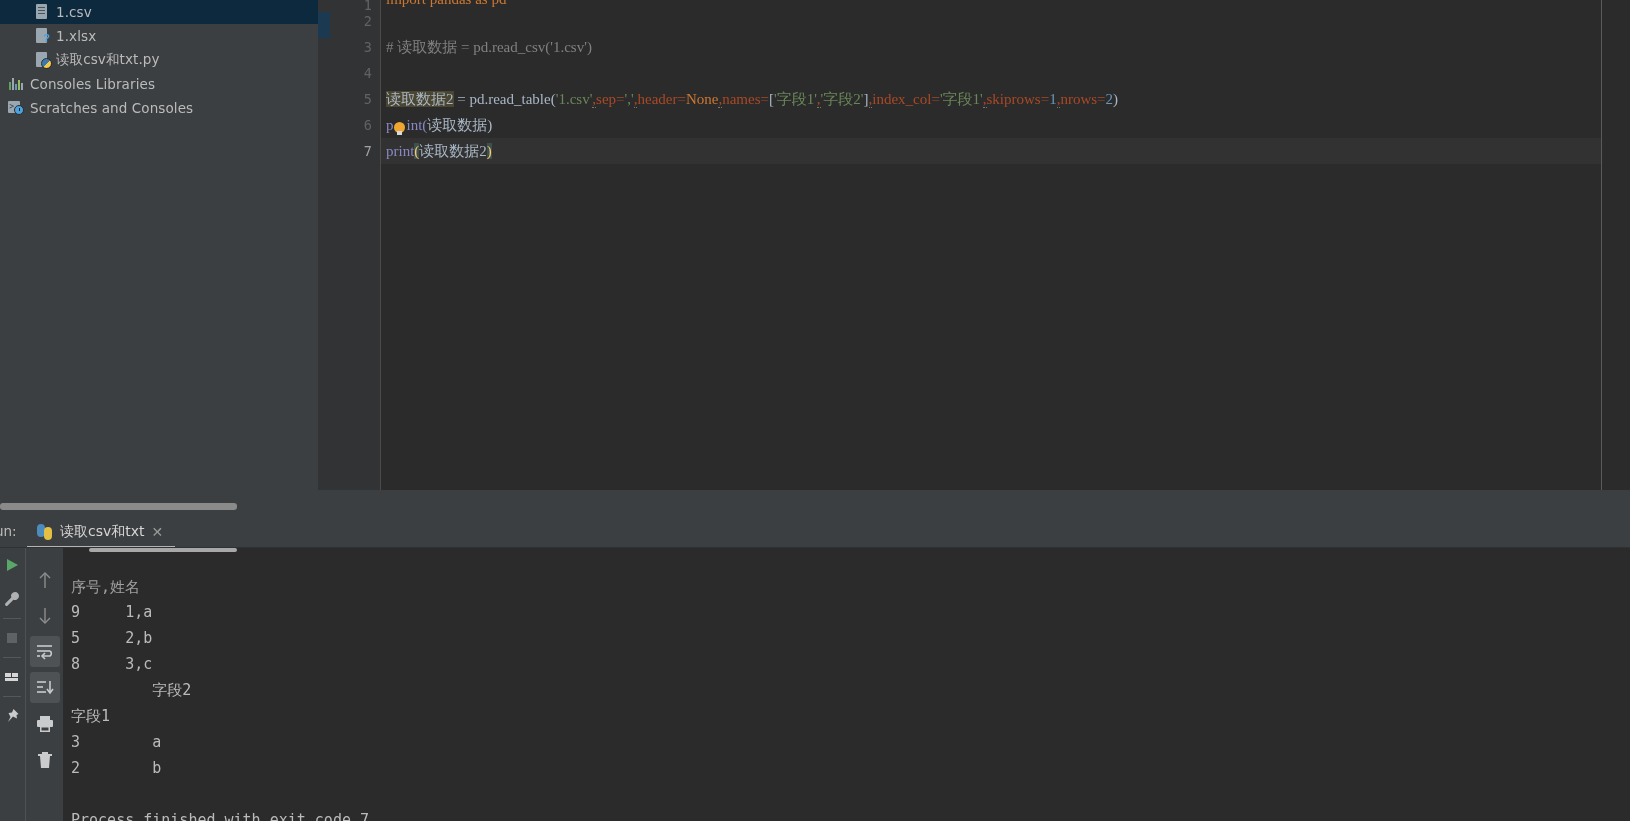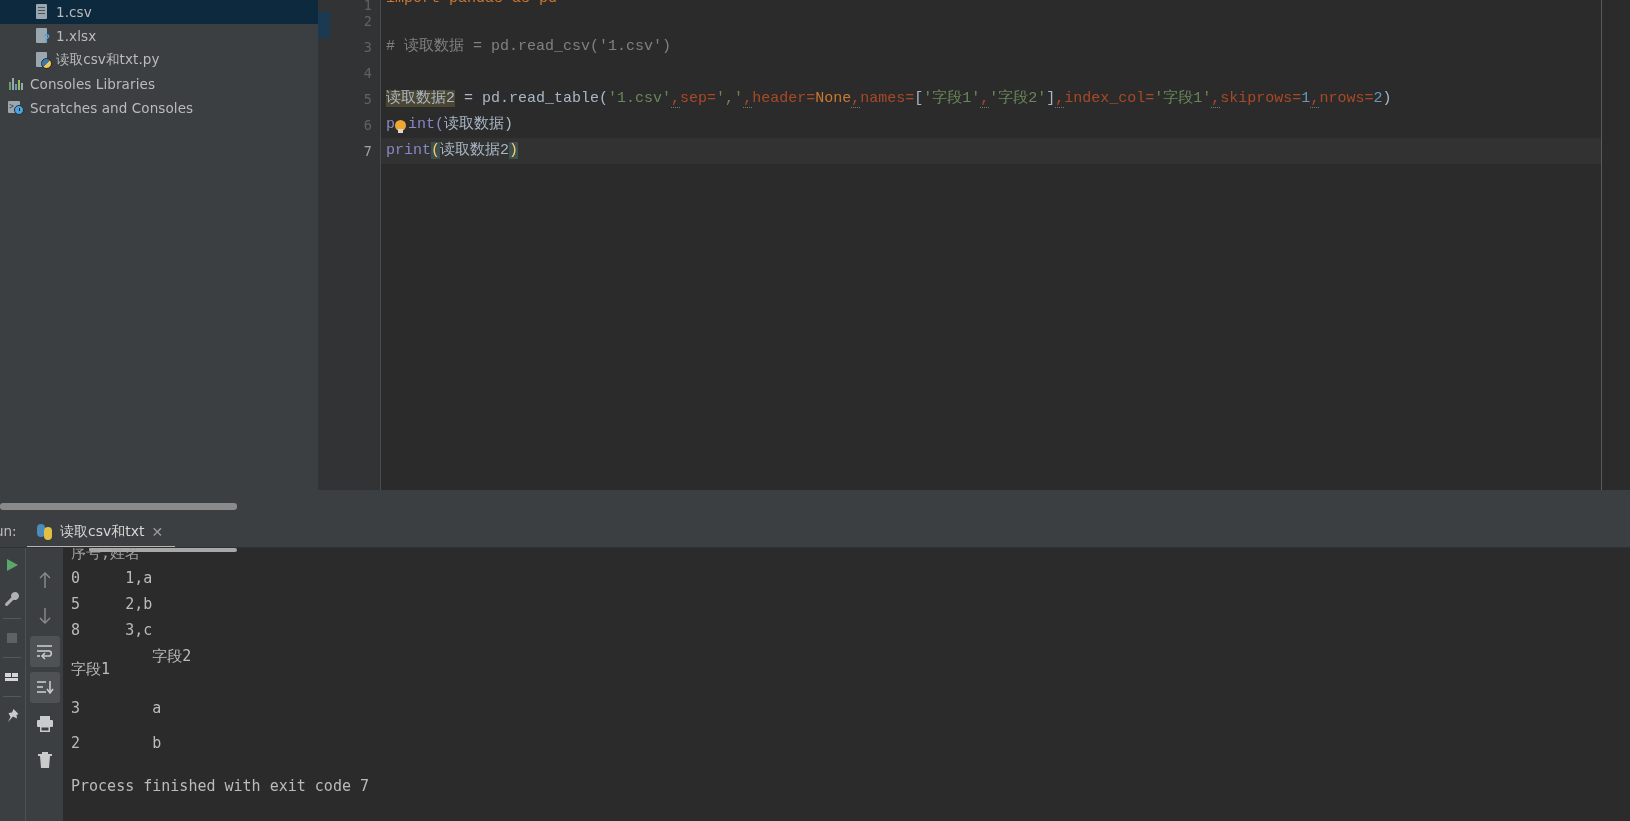--- a/index.html
+++ b/index.html
@@ -138,21 +138,21 @@
     position: absolute; left: 62px; top: 0;
     width: 1539px; height: 490px;
     background: #2b2b2b;
     border-left: 1px solid #4b4b4b;
     overflow: hidden;
   }
   .cline {
     position: absolute; left: 5px;
     height: 26px; line-height: 26px;
     white-space: pre;
-    font-family: Liberation Mono, monospace;
+    font-family: Liberation Serif, serif;
     font-size: 15px;
     color: #a9b7c6;
   }
   .cline.caretline {
     left: 0; width: 1539px; padding-left: 5px;
     background: #323232;
   }
   .k { color: #cc7832; }      
   .s { color: #6a8759; }      
   .n { color: #6897bb; }     
@@ -282,21 +282,21 @@
   #console-hscroll {
     position: absolute; left: 26px; top: 0px;
     width: 148px; height: 4px; background: #a8a8a8; border-radius: 2px;
   }
   .oline {
     position: absolute; left: 8px;
     font-family: "DejaVu Sans Mono", monospace;
     font-size: 15px;
     color: #bbbbbb;
     white-space: pre;
-    height: 26px; line-height: 26px;
+    height: 26px; line-height: 26px; margin-top: 34px;
   }
   .oline.clip { color: #a0a0a0; }
 </style>
 </head>
 <body>
 
 <div id="root">
 
   <div id="top-area">
 
@@ -489,24 +489,24 @@
           <rect x="7" y="1" width="6" height="2" fill="#c9cbcd"></rect>
           <rect x="3" y="3" width="14" height="2" fill="#c9cbcd"></rect>
           <path d="M5 5 h10 l-1 12 H6 z" fill="#c9cbcd"></path>
         </svg>
       </div>
     </div>
 
     <div id="console">
       <div id="console-hscroll"></div>
       <div class="oline clip" style="top:-8px">序号,姓名</div>
-      <div class="oline" style="top:17px">0     1,a</div>
+      <div class="oline" style="top:17px">9     1,a</div>
       <div class="oline" style="top:43px">5     2,b</div>
       <div class="oline" style="top:69px">8     3,c</div>
       <div class="oline" style="top:95px">         字段2</div>
-      <div class="oline" style="top:108px">字段1</div>
+      <div class="oline" style="top:121px">字段1</div>
       <div class="oline" style="top:147px">3        a</div>
-      <div class="oline" style="top:182px">2        b</div>
+      <div class="oline" style="top:173px">2        b</div>
       <div class="oline" style="top:199px"></div>
       <div class="oline" style="top:225px">Process finished with exit code 7</div>
     </div>
   </div>
 </div>
 
 </body></html>

